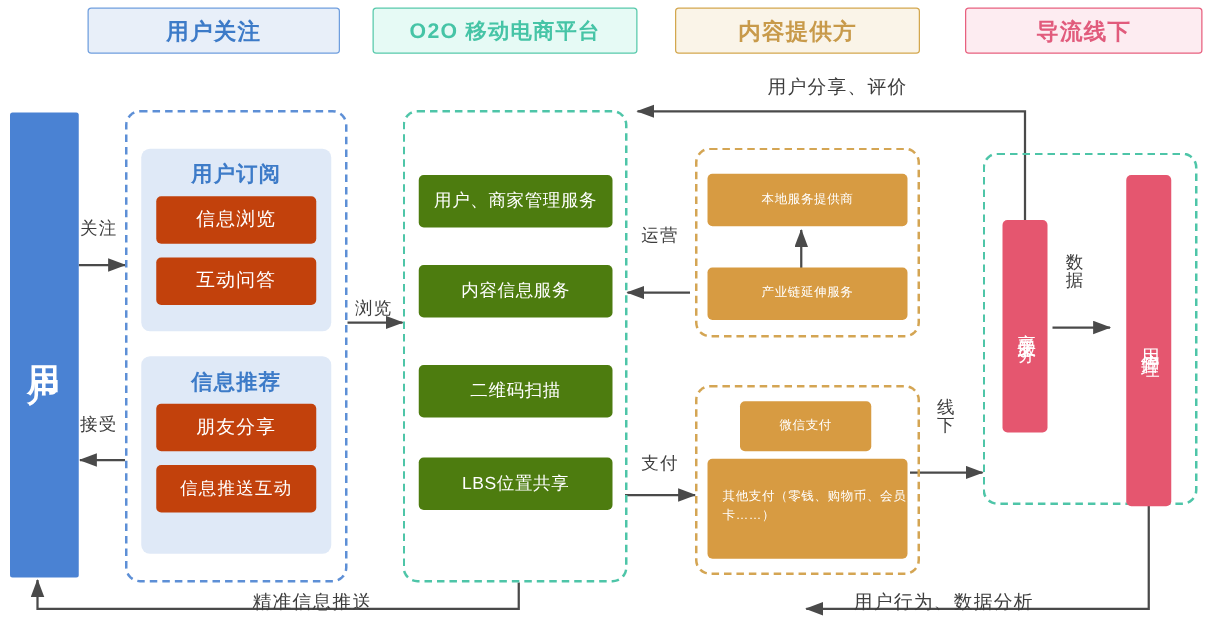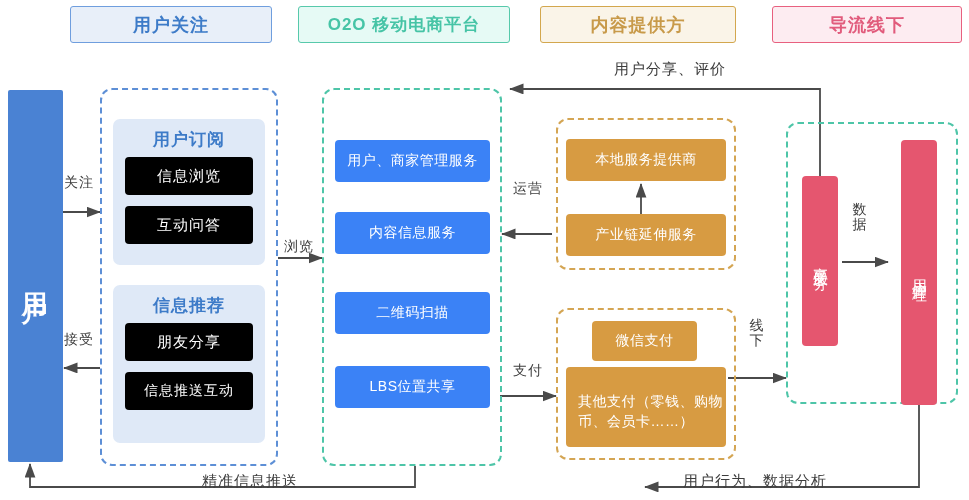--- a/index.html
+++ b/index.html
@@ -35,23 +35,23 @@
   .panel-title{
     width:100%;text-align:center;color:#3d7bc8;font-weight:bold;
     font-size:17px;letter-spacing:1px;
   }
 
   .box{
     display:flex;align-items:center;justify-content:center;
     text-align:center;color:#ffffff;border-radius:4px;
     line-height:1.25;
   }
-  .box-blue{background:#000000;font-size:15px;letter-spacing:1px;justify-content:center;}
-  .box-green{background:#3b82f6;font-size:14px;letter-spacing:0.5px;}
-  .box-orange{background:#d79b42;font-size:14px;letter-spacing:0.5px;}
+  .box-blue{background:#c2410c;font-size:15px;letter-spacing:1px;justify-content:center;}
+  .box-green{background:#4d7c0f;font-size:14px;letter-spacing:0.5px;}
+  .box-orange{background:#d79b42;font-size:10px;letter-spacing:0.5px;}
   .box-pink{background:#e5566f;}
 
   .box-user{
     background:#4a82d3;color:#fff;border-radius:2px;
     display:flex;align-items:center;justify-content:center;
     font-size:26px;font-weight:bold;letter-spacing:4px;
     writing-mode:vertical-rl;text-orientation:upright;
   }
   .vtext{
     writing-mode:vertical-rl;text-orientation:upright;

